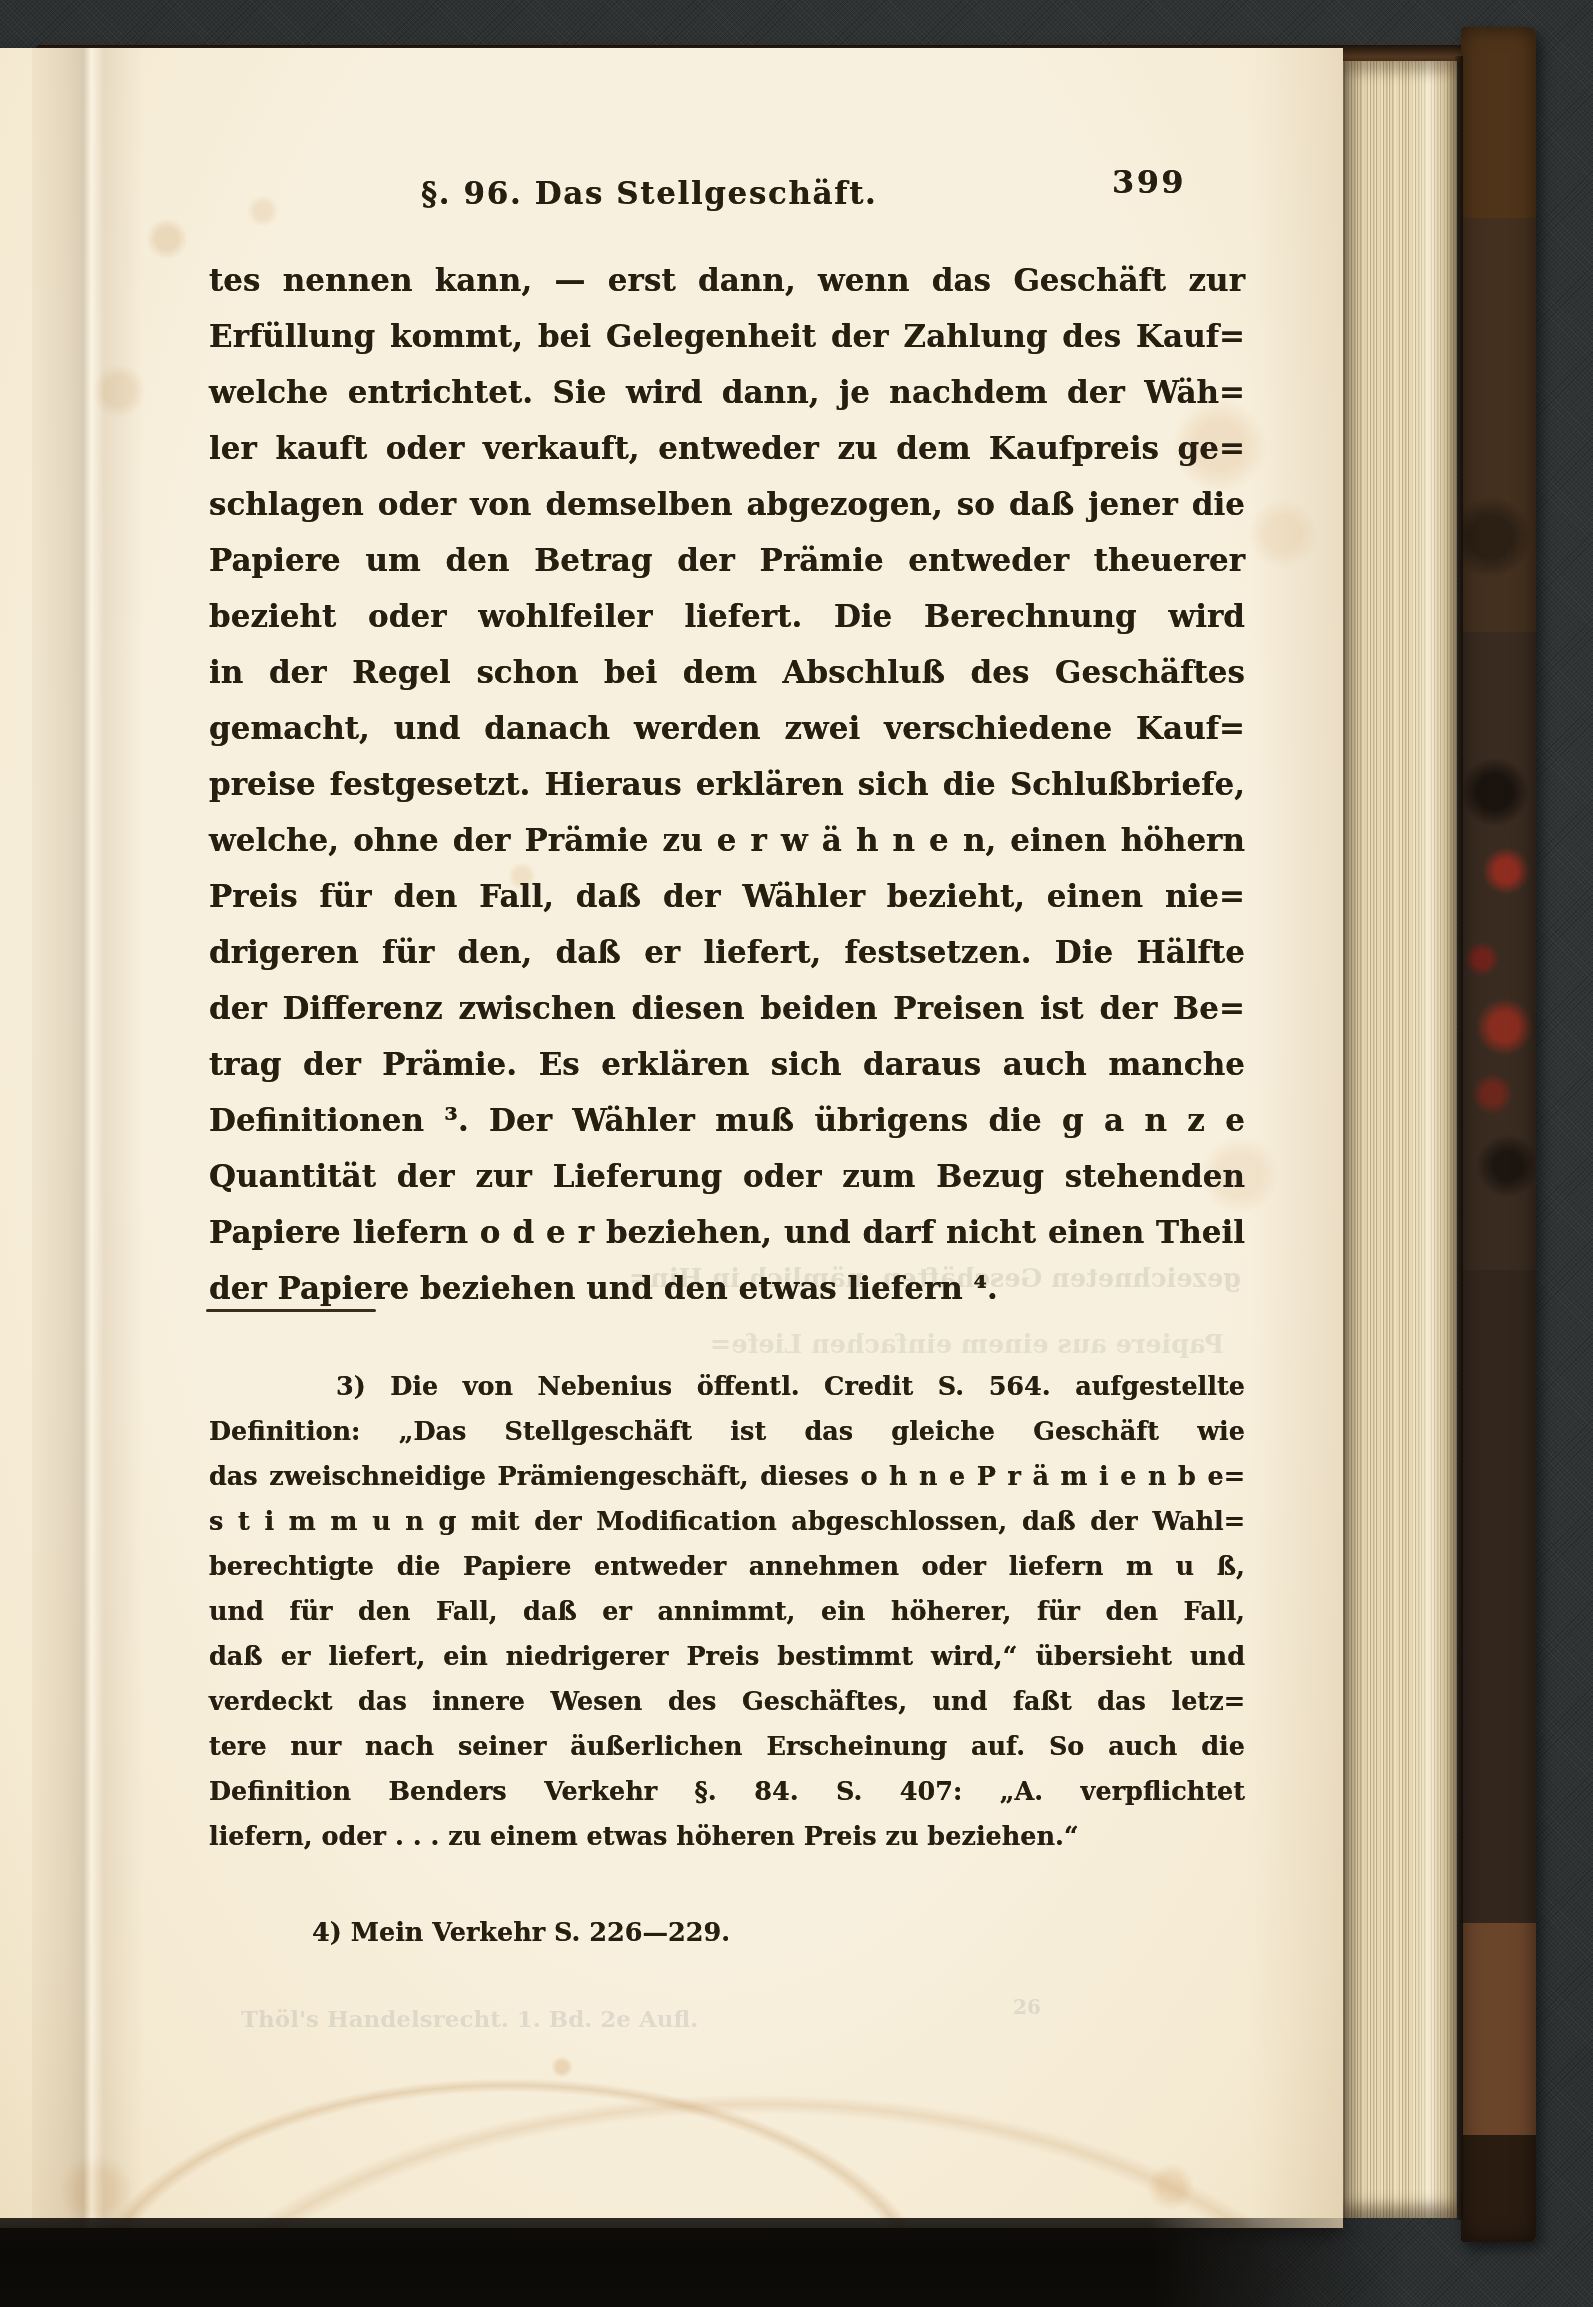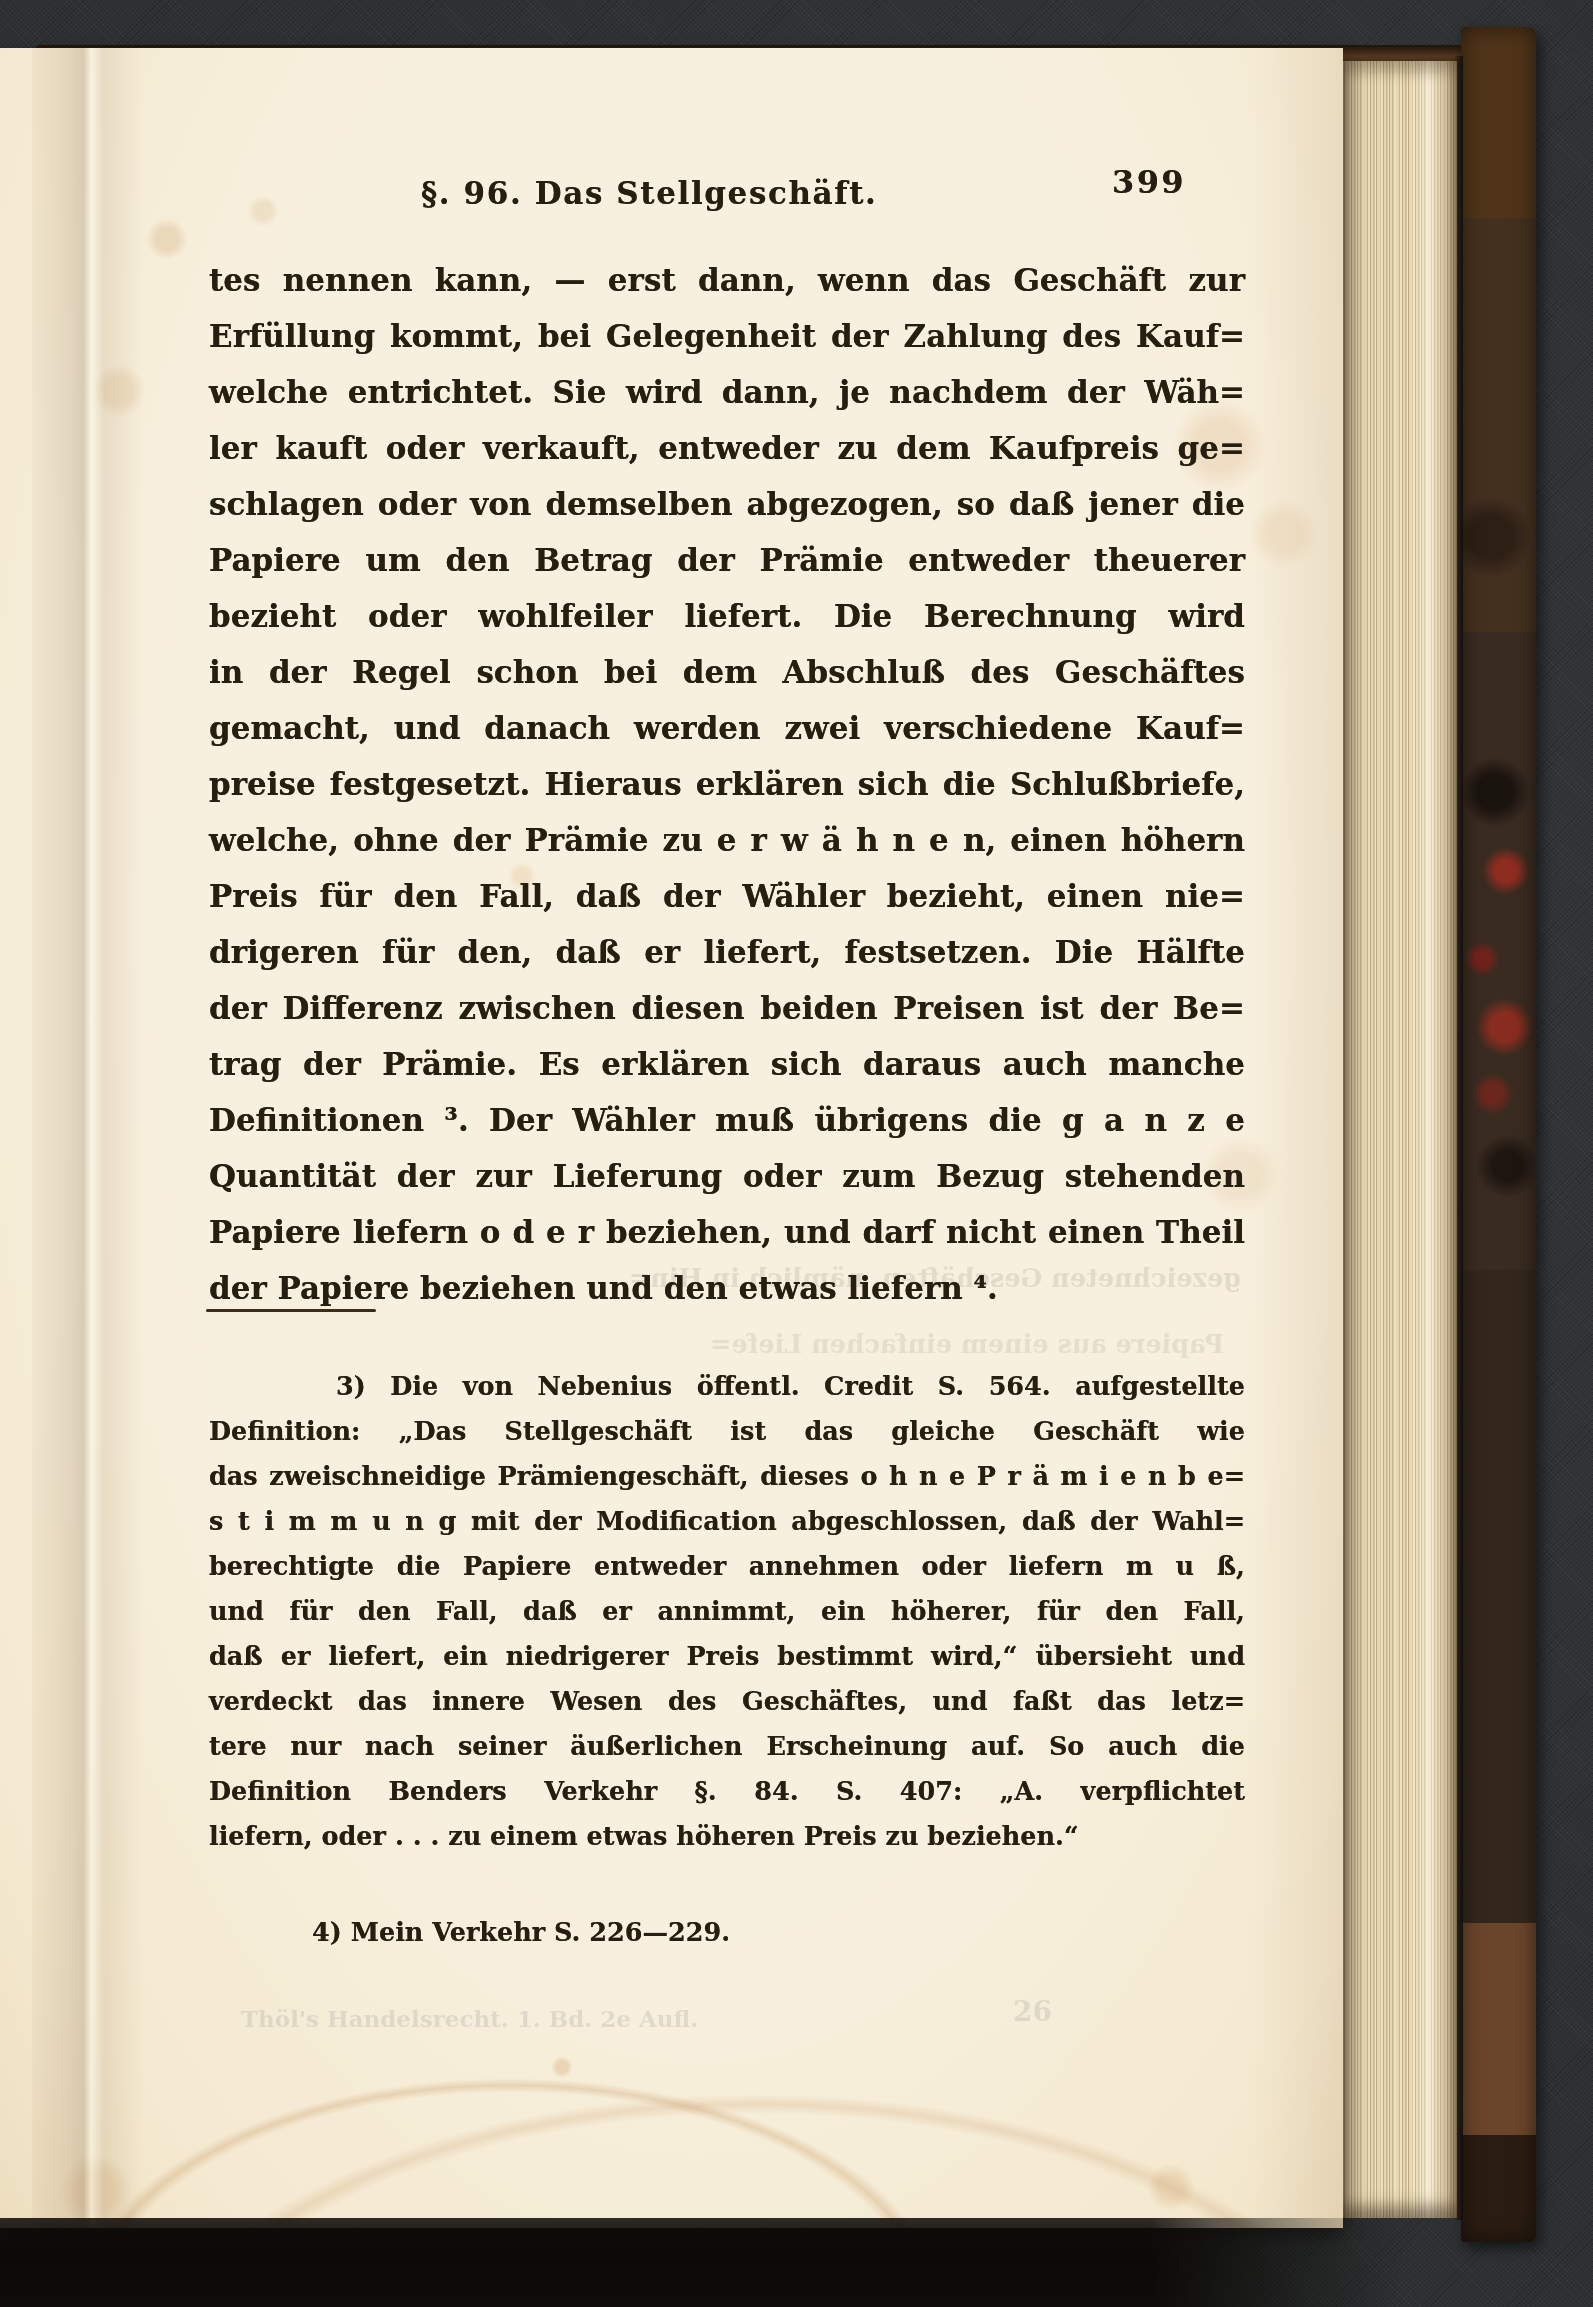--- a/index.html
+++ b/index.html
@@ -71,21 +71,21 @@
   #footnote-3 .line:first-child{text-indent:127px;}
   #footnote-3 .line:last-child{text-align-last:left;}
   #footnote-4{position:absolute;left:312px;top:1910px;width:932px;font-size:25.5px;line-height:45px;font-weight:700;text-align:left;}
 
   
   .ghost{position:absolute;font-weight:700;color:#5c6158;pointer-events:none;}
   .mirror{transform:scaleX(-1);}
   #ghost-0{left:253px;top:1263px;width:988px;font-size:25.5px;opacity:.14;}
   #ghost-1{left:268px;top:1329px;width:956px;font-size:25.5px;opacity:.12;}
   #ghost-2{left:241px;top:1996px;font-size:23px;opacity:.17;color:#6d7480;margin-top:9px;}
-  #ghost-3{left:1013px;top:1995px;font-size:28px;opacity:.17;color:#6d7480;text-align:right;}
+  #ghost-3{left:1013px;top:1995px;font-size:20px;opacity:.17;color:#6d7480;text-align:right;}
 </style>
 </head>
 <body>
 
 <div id="scene">
 
   <div id="board-top"></div>
   <div id="board"></div>
   <div id="crevice"></div>
   <div id="fore-edge"></div>

